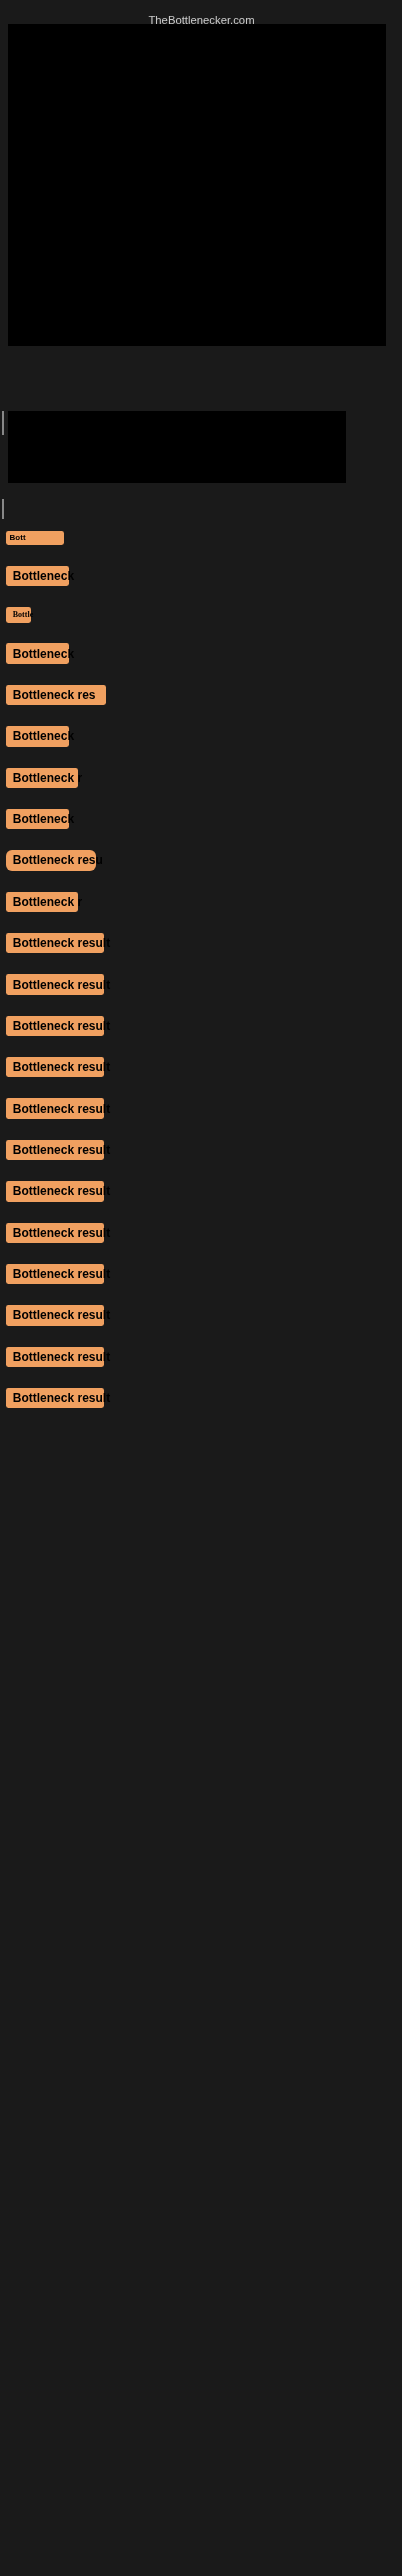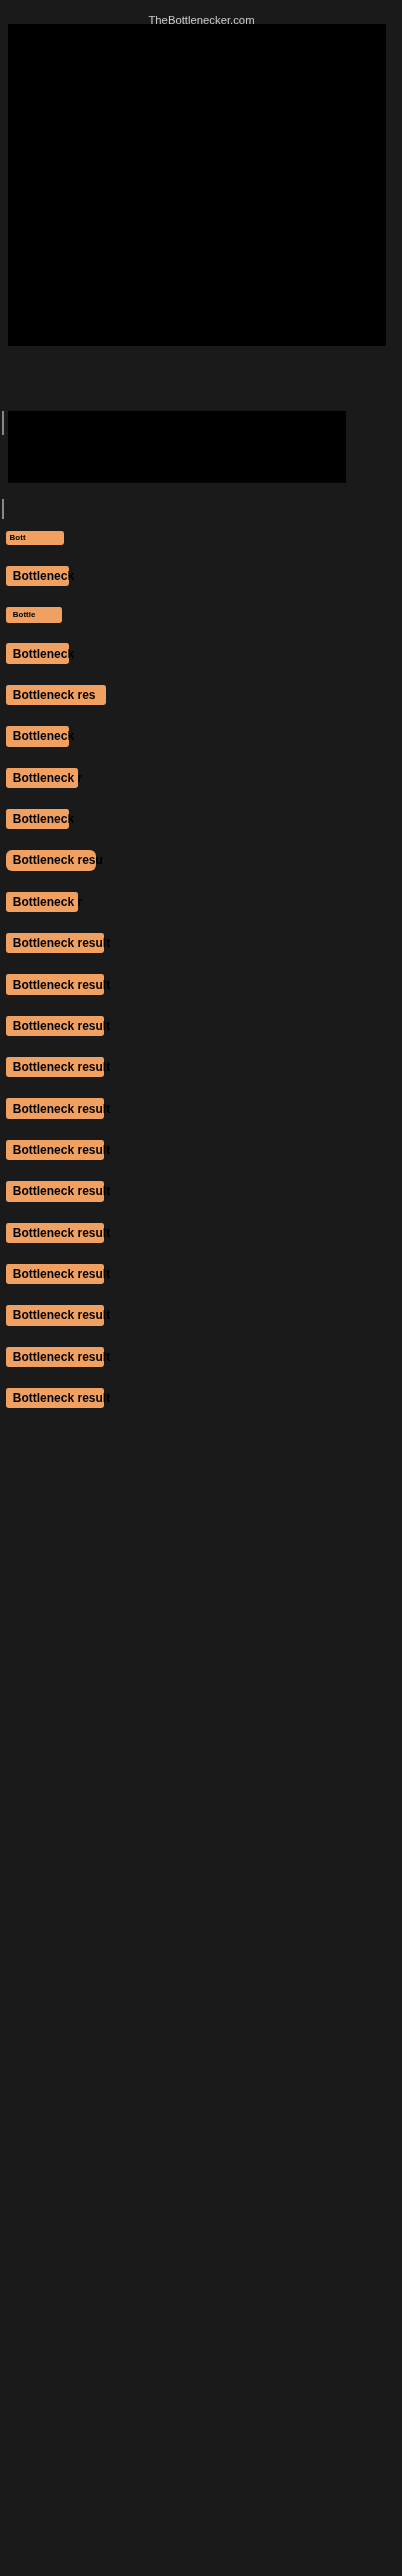--- a/index.html
+++ b/index.html
@@ -114,21 +114,21 @@
 
   <div class="result-item">
     <span class="result-badge short" style="width:58px; font-size:8px; padding:2.4px 3.2px;">Bott</span>
   </div>
 
   <div class="result-item">
     <span class="result-badge" style="width:63px;">Bottleneck</span>
   </div>
 
   <div class="result-item">
-    <span class="result-badge short" style="width:56px; font-size:8px;">Bottle</span>
+    <span class="result-badge short" style="width:25px; font-size:8px;font-family:Liberation Serif, serif;">Bottle</span>
   </div>
 
   <div class="result-item">
     <span class="result-badge" style="width:63px;">Bottleneck</span>
   </div>
 
   <div class="result-item">
     <span class="result-badge" style="width:100px;">Bottleneck res</span>
   </div>
 

